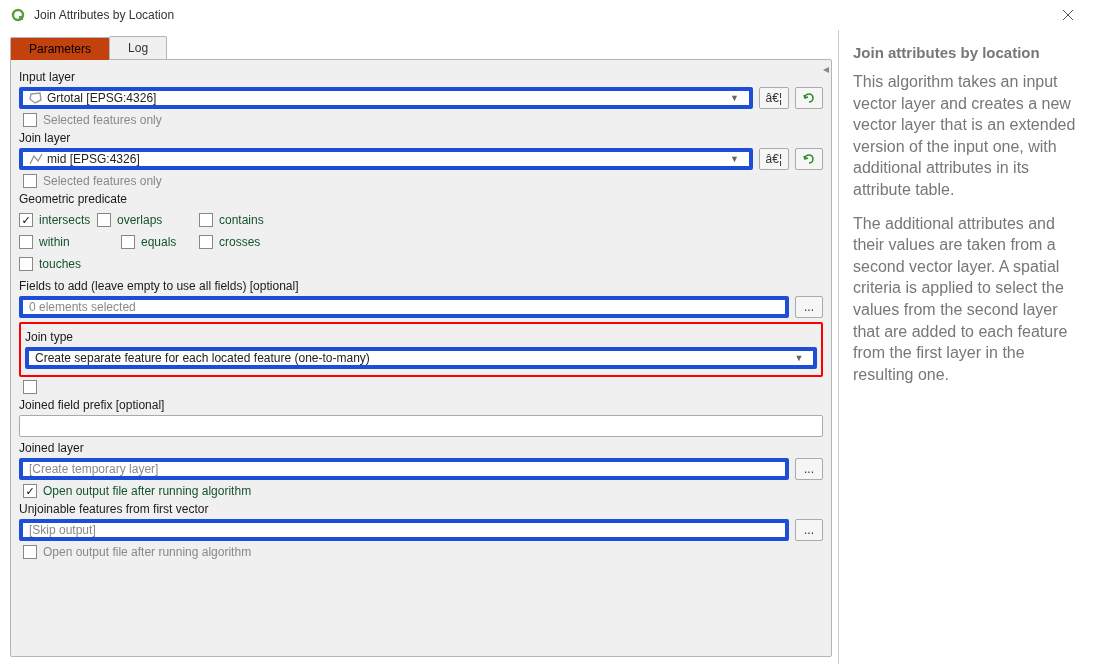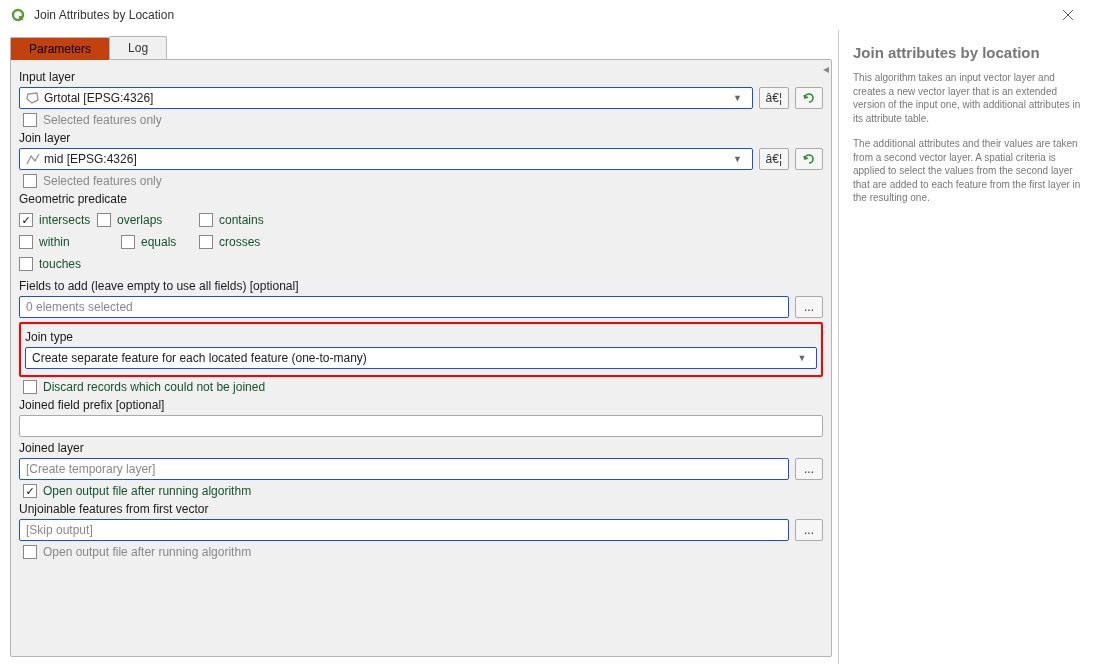--- a/index.html
+++ b/index.html
@@ -24,21 +24,21 @@
 .scroll-handle { position: absolute; right: 0; top: 2px; width: 8px; height: 8px; color: #888; }
 
 
 .field-label { color: #1a1a1a; margin: 4px 0 3px 0; display: block; }
 
 
 .row { display: flex; align-items: center; gap: 6px; margin-bottom: 4px; }
 .row .grow { flex: 1; }
 
 
-.combo { height: 22px; border: 1px solid #1d4ed8; background: #fff; display: flex; align-items: center; padding: 0 6px; border-radius: 2px; position: relative; }
+.combo { height: 22px; border: 4px solid #1d4ed8; background: #fff; display: flex; align-items: center; padding: 0 6px; border-radius: 2px; position: relative; }
 .combo .combo-icon { width: 14px; height: 14px; margin-right: 4px; display: flex; align-items: center; justify-content: center; }
 .combo .combo-text { flex: 1; white-space: nowrap; overflow: hidden; }
 .combo .combo-arrow { width: 16px; text-align: center; color: #666; font-size: 9px; }
 .combo.disabled-text .combo-text { color: #888; }
 
 
 .btn { height: 22px; min-width: 28px; border: 1px solid #aaa; background: #f6f6f6; display: flex; align-items: center; justify-content: center; border-radius: 2px; padding: 0 6px; color: #333; }
 .btn.green-icon svg { color: #2e8b2e; }
 
 
@@ -54,21 +54,21 @@
 .predicate-grid .cb.full { width: 100%; }
 
 
 .textin { height: 22px; border: 1px solid #aaa; background: #fff; padding: 0 6px; border-radius: 2px; width: 100%; color: #000; }
 
 
 .highlight { border: 2px solid red; border-radius: 2px; padding: 2px 4px 6px 4px; margin: 2px 0; }
 
 
 .right-panel h2 { font-size: 15px; font-weight: bold; color: #777; margin-bottom: 10px; }
-.right-panel p { font-size: 10px; color: #777; line-height: 1.35; margin-bottom: 12px; }
+.right-panel p { font-size: 16px; color: #777; line-height: 1.35; margin-bottom: 12px; }
 </style>
 </head>
 <body>
 
 <div class="titlebar">
   <span class="qgis-logo">
     <svg viewBox="0 0 16 16">
         <circle cx="8" cy="8" r="5" fill="none" stroke="#5a9e3a" stroke-width="2.4"></circle>
         <rect x="9" y="9" width="4" height="4" fill="#5a9e3a"></rect>
       </svg>
@@ -189,21 +189,20 @@
         <span class="field-label">Join type</span>
         <div class="combo">
           <span class="combo-text">Create separate feature for each located feature (one-to-many)</span>
           <span class="combo-arrow">▼</span>
         </div>
       </div>
 
       
       <div class="cb">
         <span class="box"></span>
-        <span class="lbl">Discard records which could not be joined</span>
       </div>
 
       
       <span class="field-label">Joined field prefix [optional]</span>
       <input class="textin" type="text" value="" style="">
 
       
       <span class="field-label">Joined layer</span>
       <div class="row">
         <div class="combo grow disabled-text">

